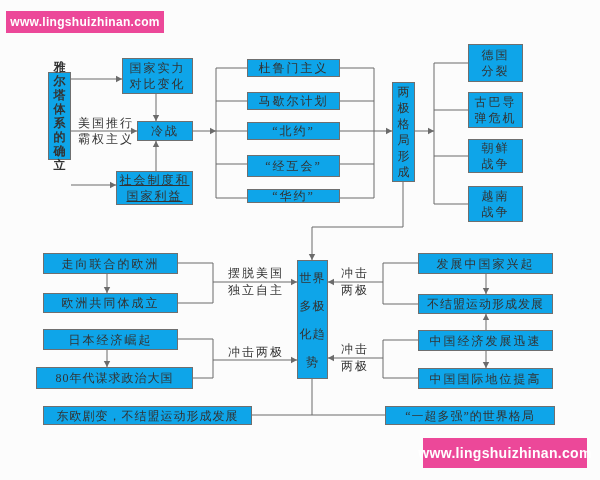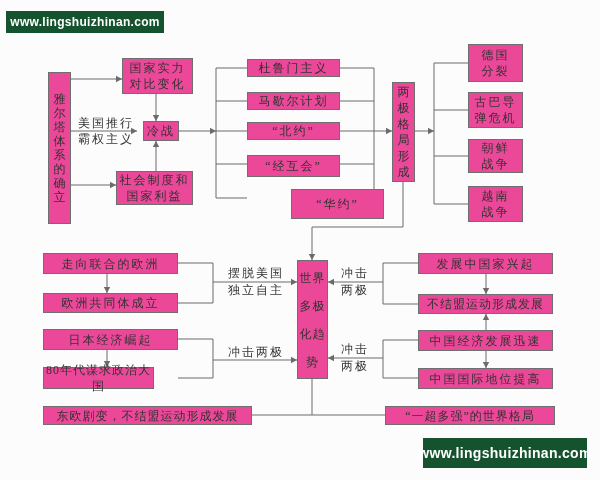--- a/index.html
+++ b/index.html
@@ -3,34 +3,34 @@
 <meta charset="utf-8">
 <style>
   html,body{margin:0;padding:0;}
   #canvas{
     position:relative;width:600px;height:480px;overflow:hidden;
     background:#fcfcfc;
     font-family:"Liberation Serif", serif;
   }
   .box{
     position:absolute;box-sizing:border-box;
-    border:1px solid #6f6f6f;background:#ec4899;
+    border:1px solid #6f6f6f;background:#0ea5e9;
     color:#333;font-size:12px;letter-spacing:2px;line-height:16px;
     display:flex;align-items:center;justify-content:center;
     text-align:center;white-space:pre-line;word-break:break-all;
     z-index:2;
   }
   .vcol{letter-spacing:0;line-height:14px;padding:1px 0;}
   .lbl{
     position:absolute;color:#333;font-size:12px;letter-spacing:2px;
     text-align:center;white-space:pre-line;line-height:17px;z-index:3;
   }
   svg.connectors{position:absolute;left:0;top:0;z-index:1;}
   .wm{
-    position:absolute;background:#14532d;color:#fff;
+    position:absolute;background:#ec4899;color:#fff;
     font-family:"Liberation Sans", sans-serif;font-weight:bold;
     display:flex;align-items:center;justify-content:center;
     z-index:4;letter-spacing:0.3px;
   }
 </style>
 </head>
 <body>
 
 <div id="canvas">
 
@@ -64,48 +64,48 @@
       <polygon points="107,367 103.8,361 110.2,361"></polygon>
       <polygon points="486,294 482.8,288 489.2,288"></polygon>
       <polygon points="486,368 482.8,362 489.2,362"></polygon>
       <polygon points="156,141 152.8,147 159.2,147"></polygon>
       <polygon points="486,314 482.8,320 489.2,320"></polygon>
       <polygon points="328,282 334,278.8 334,285.2"></polygon>
       <polygon points="328,358 334,354.8 334,361.2"></polygon>
     </g>
   </svg>
 
-  <div class="box vcol" style="left:48px;top:72px;width:23px;height:152px;">雅尔塔体系的确立</div>
+  <div class="box vcol" style="left:48px;top:72px;width:23px;height:88px;font-weight:bold;">雅尔塔体系的确立</div>
   <div class="box" style="left:122px;top:58px;width:71px;height:36px;text-align:right;">国家实力
 对比变化</div>
-  <div class="box" style="left:137px;top:121px;width:36px;height:20px;margin-left:6px;">冷战</div>
-  <div class="box" style="left:116px;top:171px;width:77px;height:34px;">社会制度和
+  <div class="box" style="left:137px;top:121px;width:56px;height:20px;">冷战</div>
+  <div class="box" style="left:116px;top:171px;width:77px;height:34px;text-decoration:underline;">社会制度和
 国家利益</div>
   <div class="box" style="left:247px;top:59px;width:93px;height:18px;">杜鲁门主义</div>
   <div class="box" style="left:247px;top:92px;width:93px;height:18px;">马歇尔计划</div>
   <div class="box" style="left:247px;top:122px;width:93px;height:18px;">“北约”</div>
   <div class="box" style="left:247px;top:155px;width:93px;height:22px;">“经互会”</div>
-  <div class="box" style="left:247px;top:189px;width:93px;height:30px;margin-left:44px;">“华约”</div>
+  <div class="box" style="left:247px;top:189px;width:93px;height:14px;">“华约”</div>
   <div class="box vcol" style="left:392px;top:82px;width:23px;height:100px;line-height:16px;">两极格局形成</div>
   <div class="box" style="left:468px;top:44px;width:55px;height:38px;">德国
 分裂</div>
   <div class="box" style="left:468px;top:92px;width:55px;height:36px;">古巴导
 弹危机</div>
   <div class="box" style="left:468px;top:139px;width:55px;height:34px;">朝鲜
 战争</div>
   <div class="box" style="left:468px;top:186px;width:55px;height:36px;">越南
 战争</div>
 
   <div class="lbl" style="left:76px;top:115px;width:60px;line-height:16px;">美国推行
 霸权主义</div>
 
   <div class="box" style="left:43px;top:253px;width:135px;height:21px;">走向联合的欧洲</div>
   <div class="box" style="left:43px;top:329px;width:135px;height:21px;">日本经济崛起</div>
   <div class="box" style="left:43px;top:293px;width:135px;height:20px;">欧洲共同体成立</div>
-  <div class="box" style="left:43px;top:367px;width:111px;height:22px;letter-spacing:1px;">80年代谋求政治大国</div>
+  <div class="box" style="left:36px;top:367px;width:157px;height:22px;letter-spacing:1px;">80年代谋求政治大国</div>
   <div class="box" style="left:297px;top:260px;width:31px;height:119px;letter-spacing:1px;line-height:28px;">世界多极化趋势</div>
   <div class="box" style="left:418px;top:253px;width:135px;height:21px;">发展中国家兴起</div>
   <div class="box" style="left:418px;top:294px;width:135px;height:20px;letter-spacing:1px;">不结盟运动形成发展</div>
   <div class="box" style="left:418px;top:330px;width:135px;height:21px;">中国经济发展迅速</div>
   <div class="box" style="left:418px;top:368px;width:135px;height:21px;">中国国际地位提高</div>
 
   <div class="lbl" style="left:226px;top:265px;width:60px;">摆脱美国
 独立自主</div>
   <div class="lbl" style="left:226px;top:344px;width:60px;">冲击两极</div>
   <div class="lbl" style="left:337px;top:265px;width:36px;">冲击

